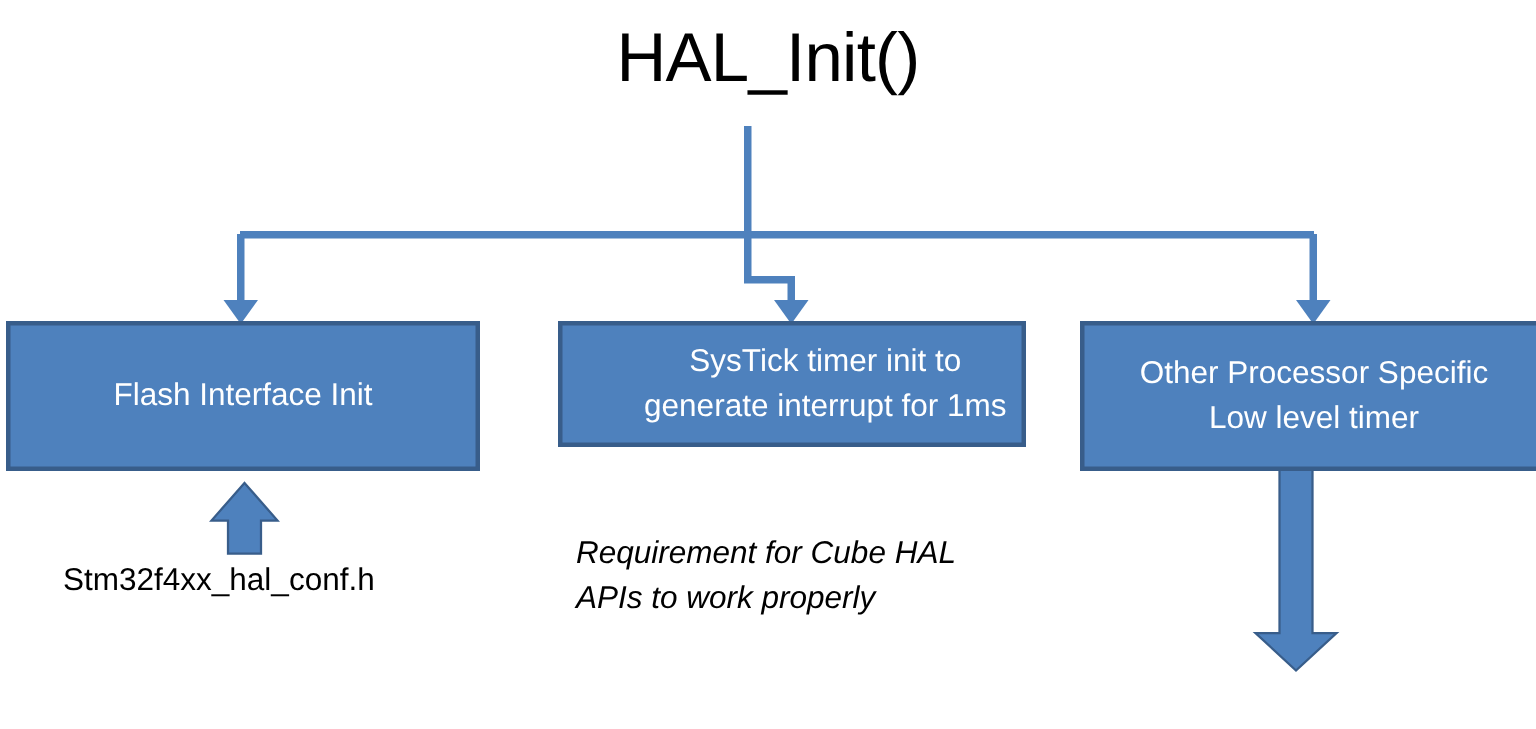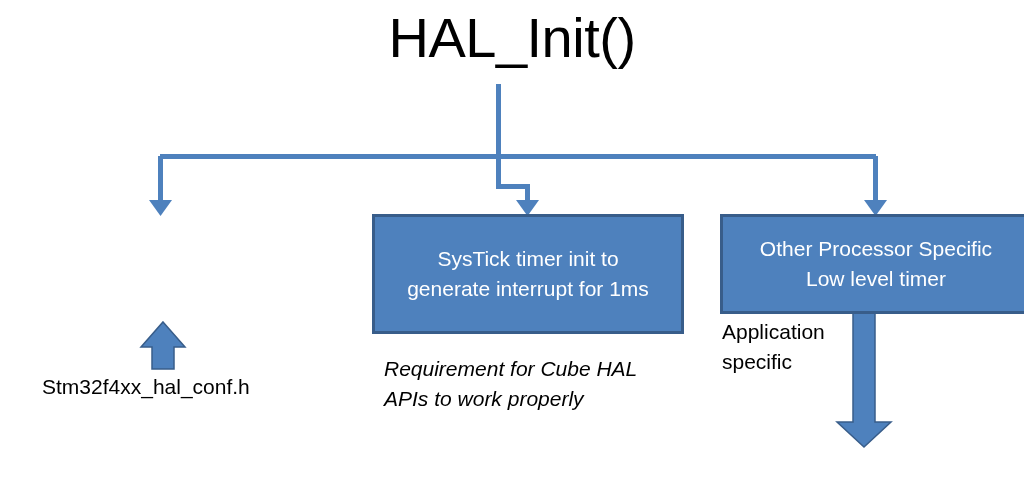--- a/index.html
+++ b/index.html
@@ -29,21 +29,21 @@
     width: 1024px;
     height: 486px;
   }
 
   .title {
     position: absolute;
     left: 0;
     top: 2px;
     width: 1024px;
     text-align: center;
-    font-size: 56px;
+    font-size: 46px;
     line-height: 72px;
     font-weight: 400;
     letter-spacing: -0.5px;
     color: #000000;
     white-space: nowrap;
   }
 
   .node {
     position: absolute;
     box-sizing: border-box;
@@ -58,21 +58,21 @@
     line-height: 30px;
     font-weight: 400;
     padding: 0 10px;
   }
   .node .node-label {
     display: block;
     white-space: pre-line;
   }
 
   #node-flash     { left: 4px;   top: 214px; width: 316px; height: 100px; }
-  #node-systick   { left: 372px; top: 214px; width: 312px; height: 120px; }
+  #node-systick   { left: 372px; top: 214px; width: 312px; height: 84px; justify-content: flex-end; }
   #node-other     { left: 720px; top: 214px; width: 312px; height: 100px; }
 
   .caption {
     position: absolute;
     font-size: 21px;
     line-height: 30px;
     color: #000000;
     white-space: pre-line;
   }
   #caption-conf    { left: 42px;  top: 372px; width: 300px; text-align: left; }
@@ -100,33 +100,34 @@
     <polygon points="516,200 539,200 527.5,216" fill="#4E81BD"></polygon>
 
     <path d="M875.5 156 L875.5 205" stroke="#4E81BD" stroke-width="5" fill="none"></path>
     <polygon points="864,200 887,200 875.5,216" fill="#4E81BD"></polygon>
 
     <polygon points="163,322 185,347 174,347 174,369 152,369 152,347 141,347" fill="#4E81BD" stroke="#385D8A" stroke-width="1.5" stroke-linejoin="miter"></polygon>
 
     <polygon points="853,310 875,310 875,422 891,422 864,447 837,422 853,422" fill="#4E81BD" stroke="#385D8A" stroke-width="1.5" stroke-linejoin="miter"></polygon>
   </svg>
 
+  <div class="node" id="node-flash">
+    <span class="node-label">Flash Interface Init</span>
+  </div>
 
   <div class="node" id="node-systick">
     <span class="node-label">SysTick timer init to
 generate interrupt for 1ms</span>
   </div>
 
   <div class="node" id="node-other">
     <span class="node-label">Other Processor Specific
 Low level timer</span>
   </div>
 
   <div class="caption" id="caption-conf">Stm32f4xx_hal_conf.h</div>
 
   <div class="caption" id="caption-req">Requirement for Cube HAL
 APIs to work properly</div>
 
-  <div class="caption" id="caption-appspec">Application
-specific</div>
 
 
 </div>
 
 </body></html>

